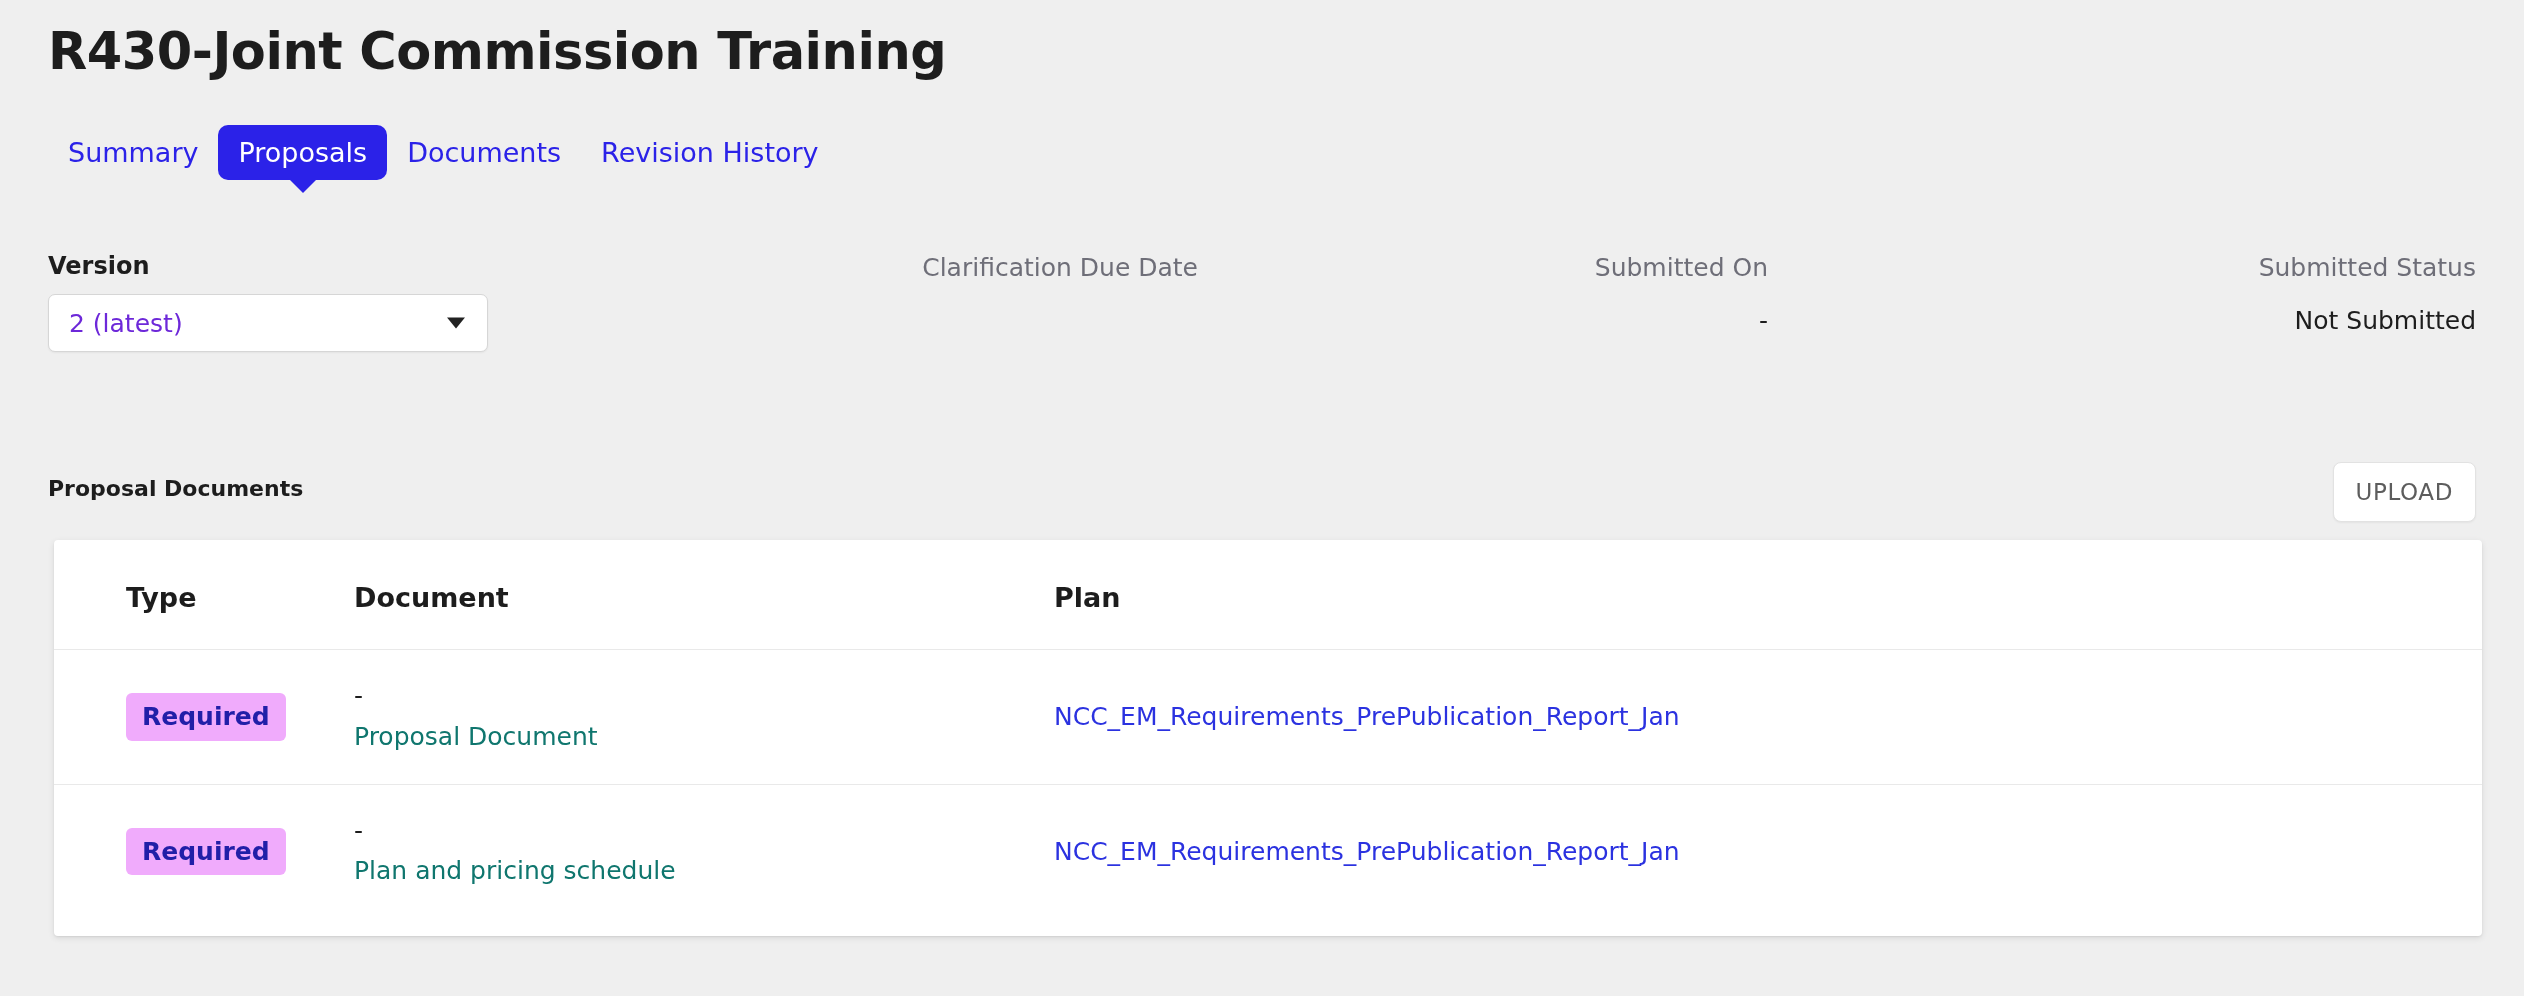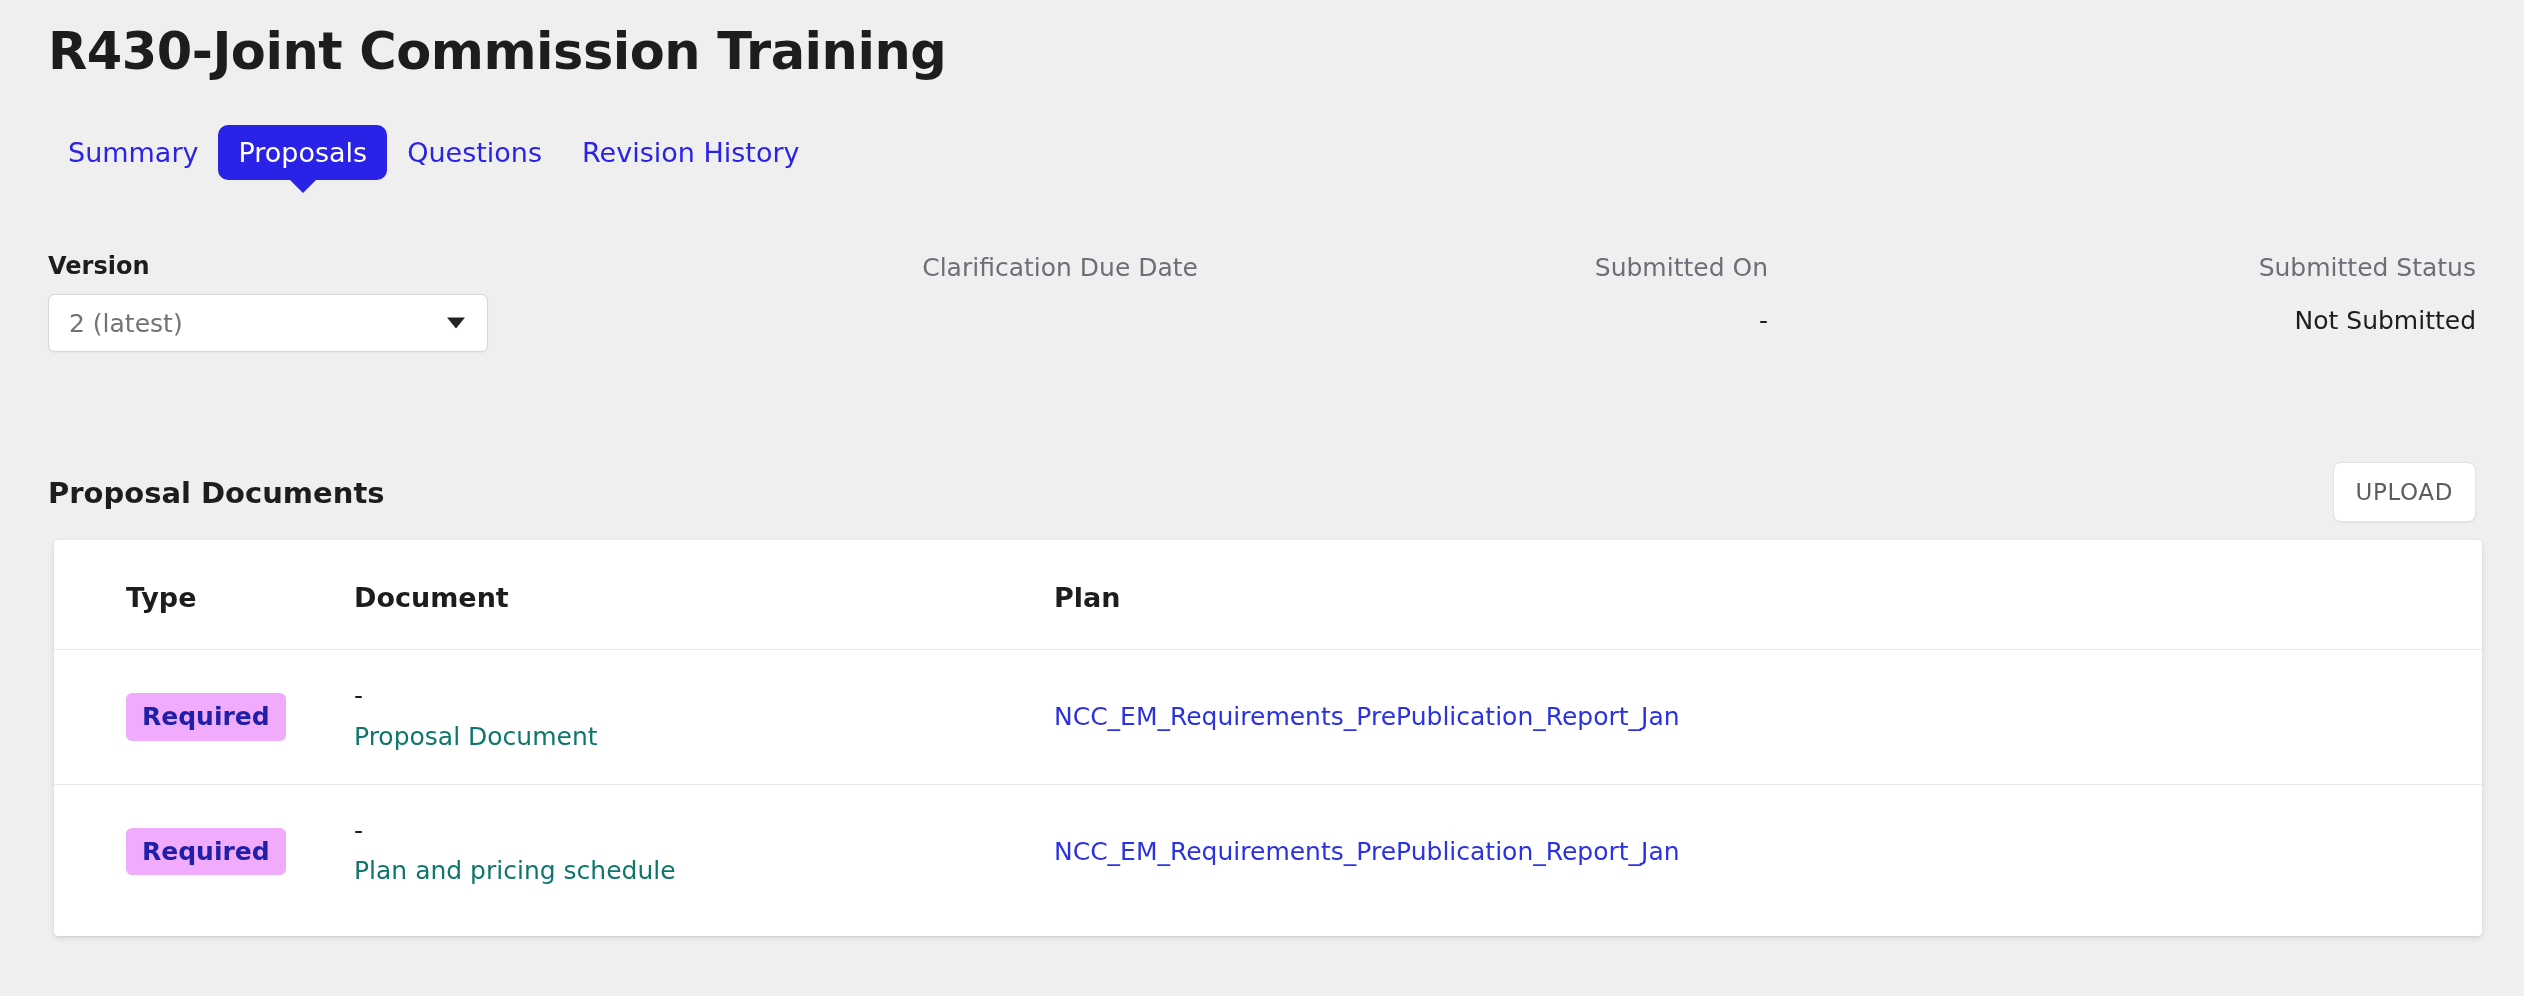--- a/index.html
+++ b/index.html
@@ -97,21 +97,21 @@
     position: relative;
     width: 440px;
     height: 58px;
     background: #ffffff;
     border: 1px solid #d6d6d6;
     border-radius: 7px;
     display: flex;
     align-items: center;
     padding: 0 20px;
     font-size: 25px;
-    color: #737373;
+    color: #6d28d9;
     cursor: pointer;
     box-shadow: 0 1px 2px rgba(0,0,0,0.05);
   }
   .version-select .caret {
     position: absolute;
     right: 22px;
     top: 50%;
     transform: translateY(-50%);
     width: 0; height: 0;
     border-left: 9px solid transparent;
@@ -147,21 +147,21 @@
     position: absolute;
     left: 48px;
     right: 48px;
     top: 462px;
     height: 72px;
   }
   .section-title {
     position: absolute;
     left: 0;
     top: 14px;
-    font-size: 29px;
+    font-size: 22px;
     font-weight: 700;
     color: #1d1d1d;
   }
   .upload-btn {
     position: absolute;
     right: 0;
     top: 0;
     background: #ffffff;
     border: 1px solid #e2e2e2;
     border-radius: 8px;
@@ -246,21 +246,21 @@
 </head>
 <body>
 
 <div class="page">
 
   <h1 class="page-title">R430-Joint Commission Training</h1>
 
   <nav class="tabbar">
     <button class="tab">Summary</button>
     <button class="tab active">Proposals</button>
-    <button class="tab">Questions</button>
+    <button class="tab">Documents</button>
     <button class="tab">Revision History</button>
   </nav>
 
   <div class="meta-row">
 
     <div class="version-block">
       <div class="version-label">Version</div>
       <div class="version-select">
         <span>2 (latest)</span>
         <span class="caret"></span>

